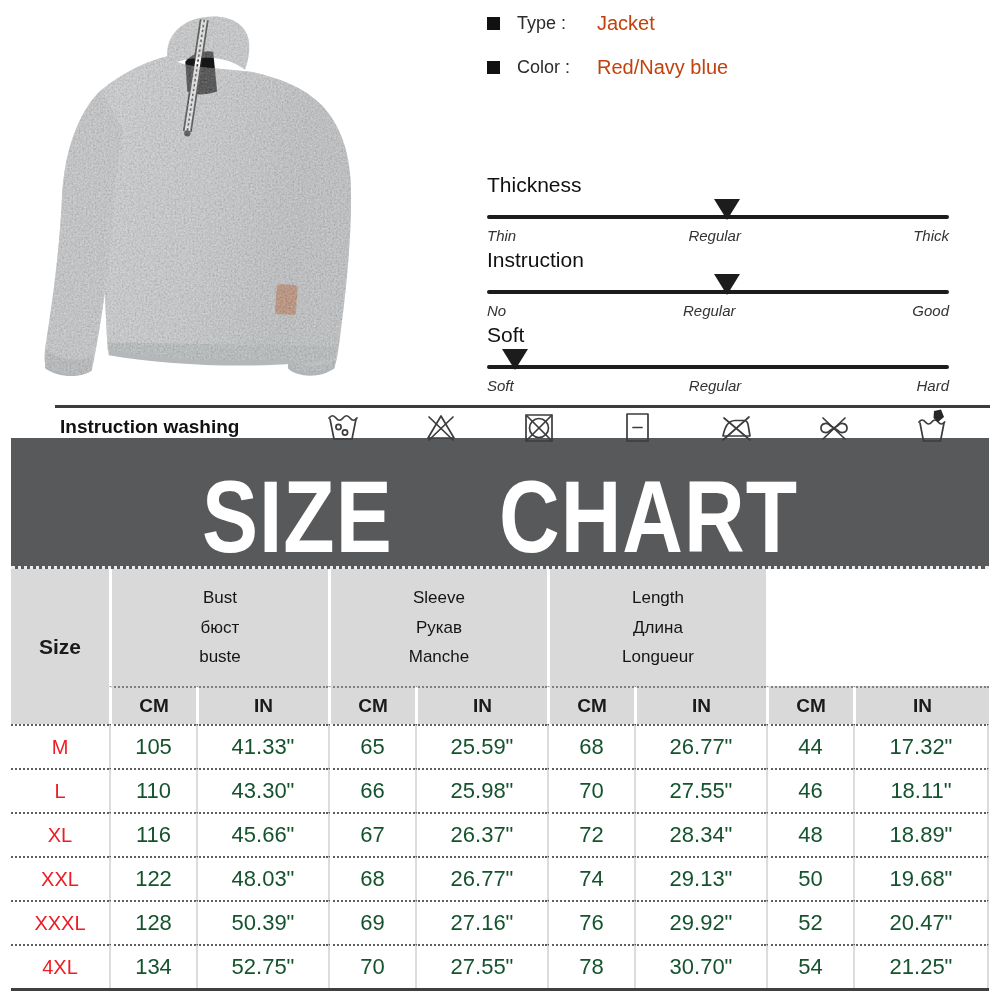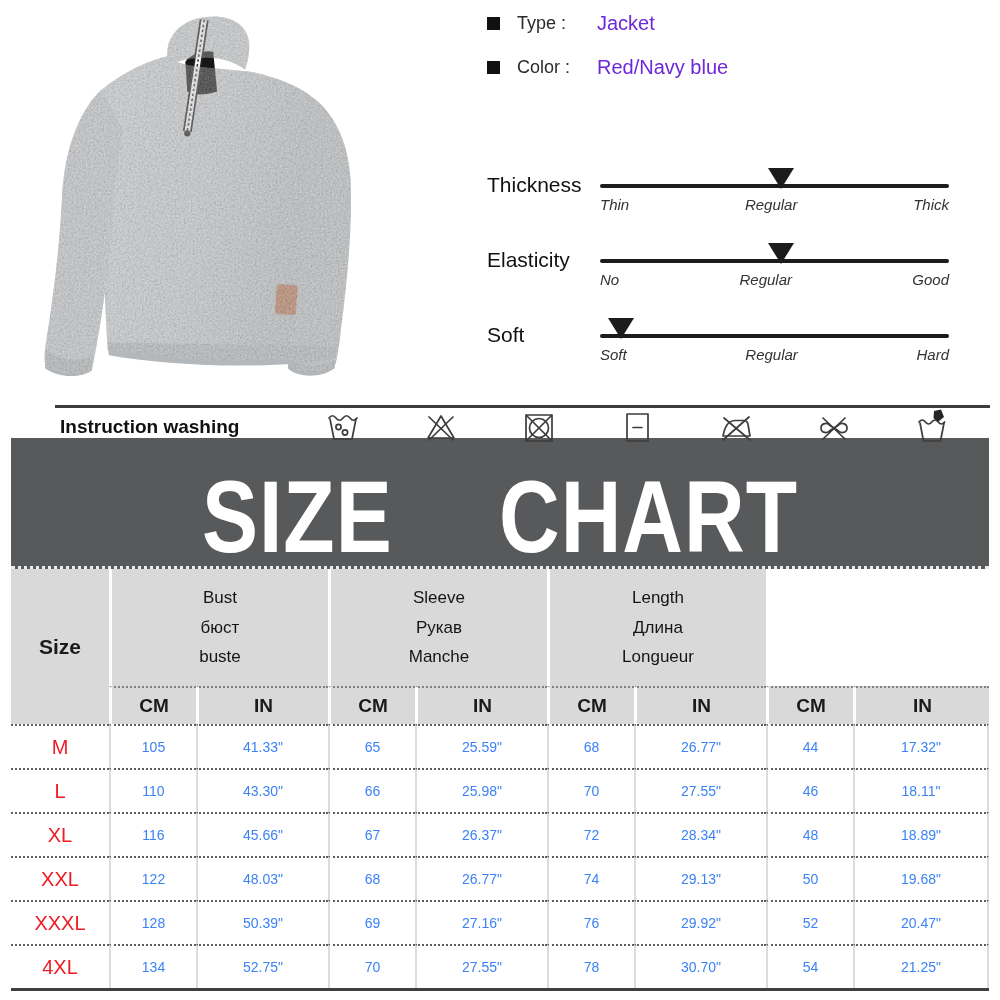--- a/index.html
+++ b/index.html
@@ -11,24 +11,24 @@
   .page{position:relative;width:1000px;height:1000px;background:#fff;overflow:hidden;}
 
   
   .hero{position:relative;width:1000px;height:405px;}
   .photo{position:absolute;left:28px;top:4px;width:442px;height:398px;}
 
   .specs{position:absolute;left:487px;top:8px;}
   .spec-row{display:flex;align-items:center;height:31px;margin-bottom:13px;}
   .bullet{width:13px;height:13px;background:#111;margin-right:17px;flex:0 0 auto;}
   .spec-label{width:80px;font-size:18px;color:#2b2b2b;}
-  .spec-value{font-size:20px;color:#6d28d9;}
+  .spec-value{font-size:20px;color:#c2410c;}
 
   .scales{position:absolute;left:487px;top:166px;width:462px;}
-  .scale-row{display:flex;height:75px;}
+  .scale-row{display:flex;height:75px;flex-direction:column;}
   .scale-label{width:113px;font-size:21px;color:#111;padding-top:7px;}
   .scale-track{position:relative;flex:1;height:75px;}
   .scale-line{position:absolute;left:0;right:0;top:18px;height:4px;background:#1c1c1c;border-radius:2px;}
   .scale-marker{position:absolute;top:2px;width:0;height:0;transform:translateX(-50%);
     border-left:13px solid transparent;border-right:13px solid transparent;border-top:21px solid #1c1c1c;}
   .scale-ticks{position:absolute;left:0;right:0;top:30px;display:flex;justify-content:space-between;
     font-size:15px;font-style:italic;color:#333;}
 
   
   .divider{height:3px;background:var(--line-dark);margin:0 10px 0 55px;}
@@ -49,21 +49,21 @@
   .size-table{margin:0 11px;display:grid;
     grid-template-columns:98px 87px 132px 87px 132px 87px 132px 87px 136px;
     grid-template-rows:117px 38px repeat(6,44px);
     border-bottom:3px solid #3f3f3f;background:#fff;}
   .cell{display:flex;align-items:center;justify-content:center;}
   .hcell{background:var(--header-bg);}
   .hcell.vsep{border-left:3px solid #fff;}
   .size-corner{font-size:21px;font-weight:bold;}
   .group{flex-direction:column;justify-content:center;font-size:17px;line-height:1.75;color:#151515;}
   .unit{font-size:19px;font-weight:bold;border-top:2px dotted #818181;}
-  .bcell{border-top:2px dotted #5f5f5f;font-size:14px;color:#3b82f6;}
+  .bcell{border-top:2px dotted #5f5f5f;font-size:22px;color:#14532d;}
   .bcell.vline{border-left:2px solid #dcdcdc;}
   .bcell.rline{border-right:2px solid #dcdcdc;}
   .size-label{color:var(--red);font-size:20px;font-weight:500;}
 </style>
 </head>
 <body>
 
 <div class="page">
 
   <div class="hero">
@@ -133,21 +133,21 @@
           <div class="scale-line"></div>
           <div class="scale-marker" style="left: 52%;"></div>
           <div class="scale-ticks">
             <span>Thin</span>
             <span>Regular</span>
             <span>Thick</span>
           </div>
         </div>
       </div>
       <div class="scale-row">
-        <div class="scale-label">Elasticity</div>
+        <div class="scale-label">Instruction</div>
         <div class="scale-track">
           <div class="scale-line"></div>
           <div class="scale-marker" style="left: 52%;"></div>
           <div class="scale-ticks">
             <span>No</span>
             <span>Regular</span>
             <span>Good</span>
           </div>
         </div>
       </div>

